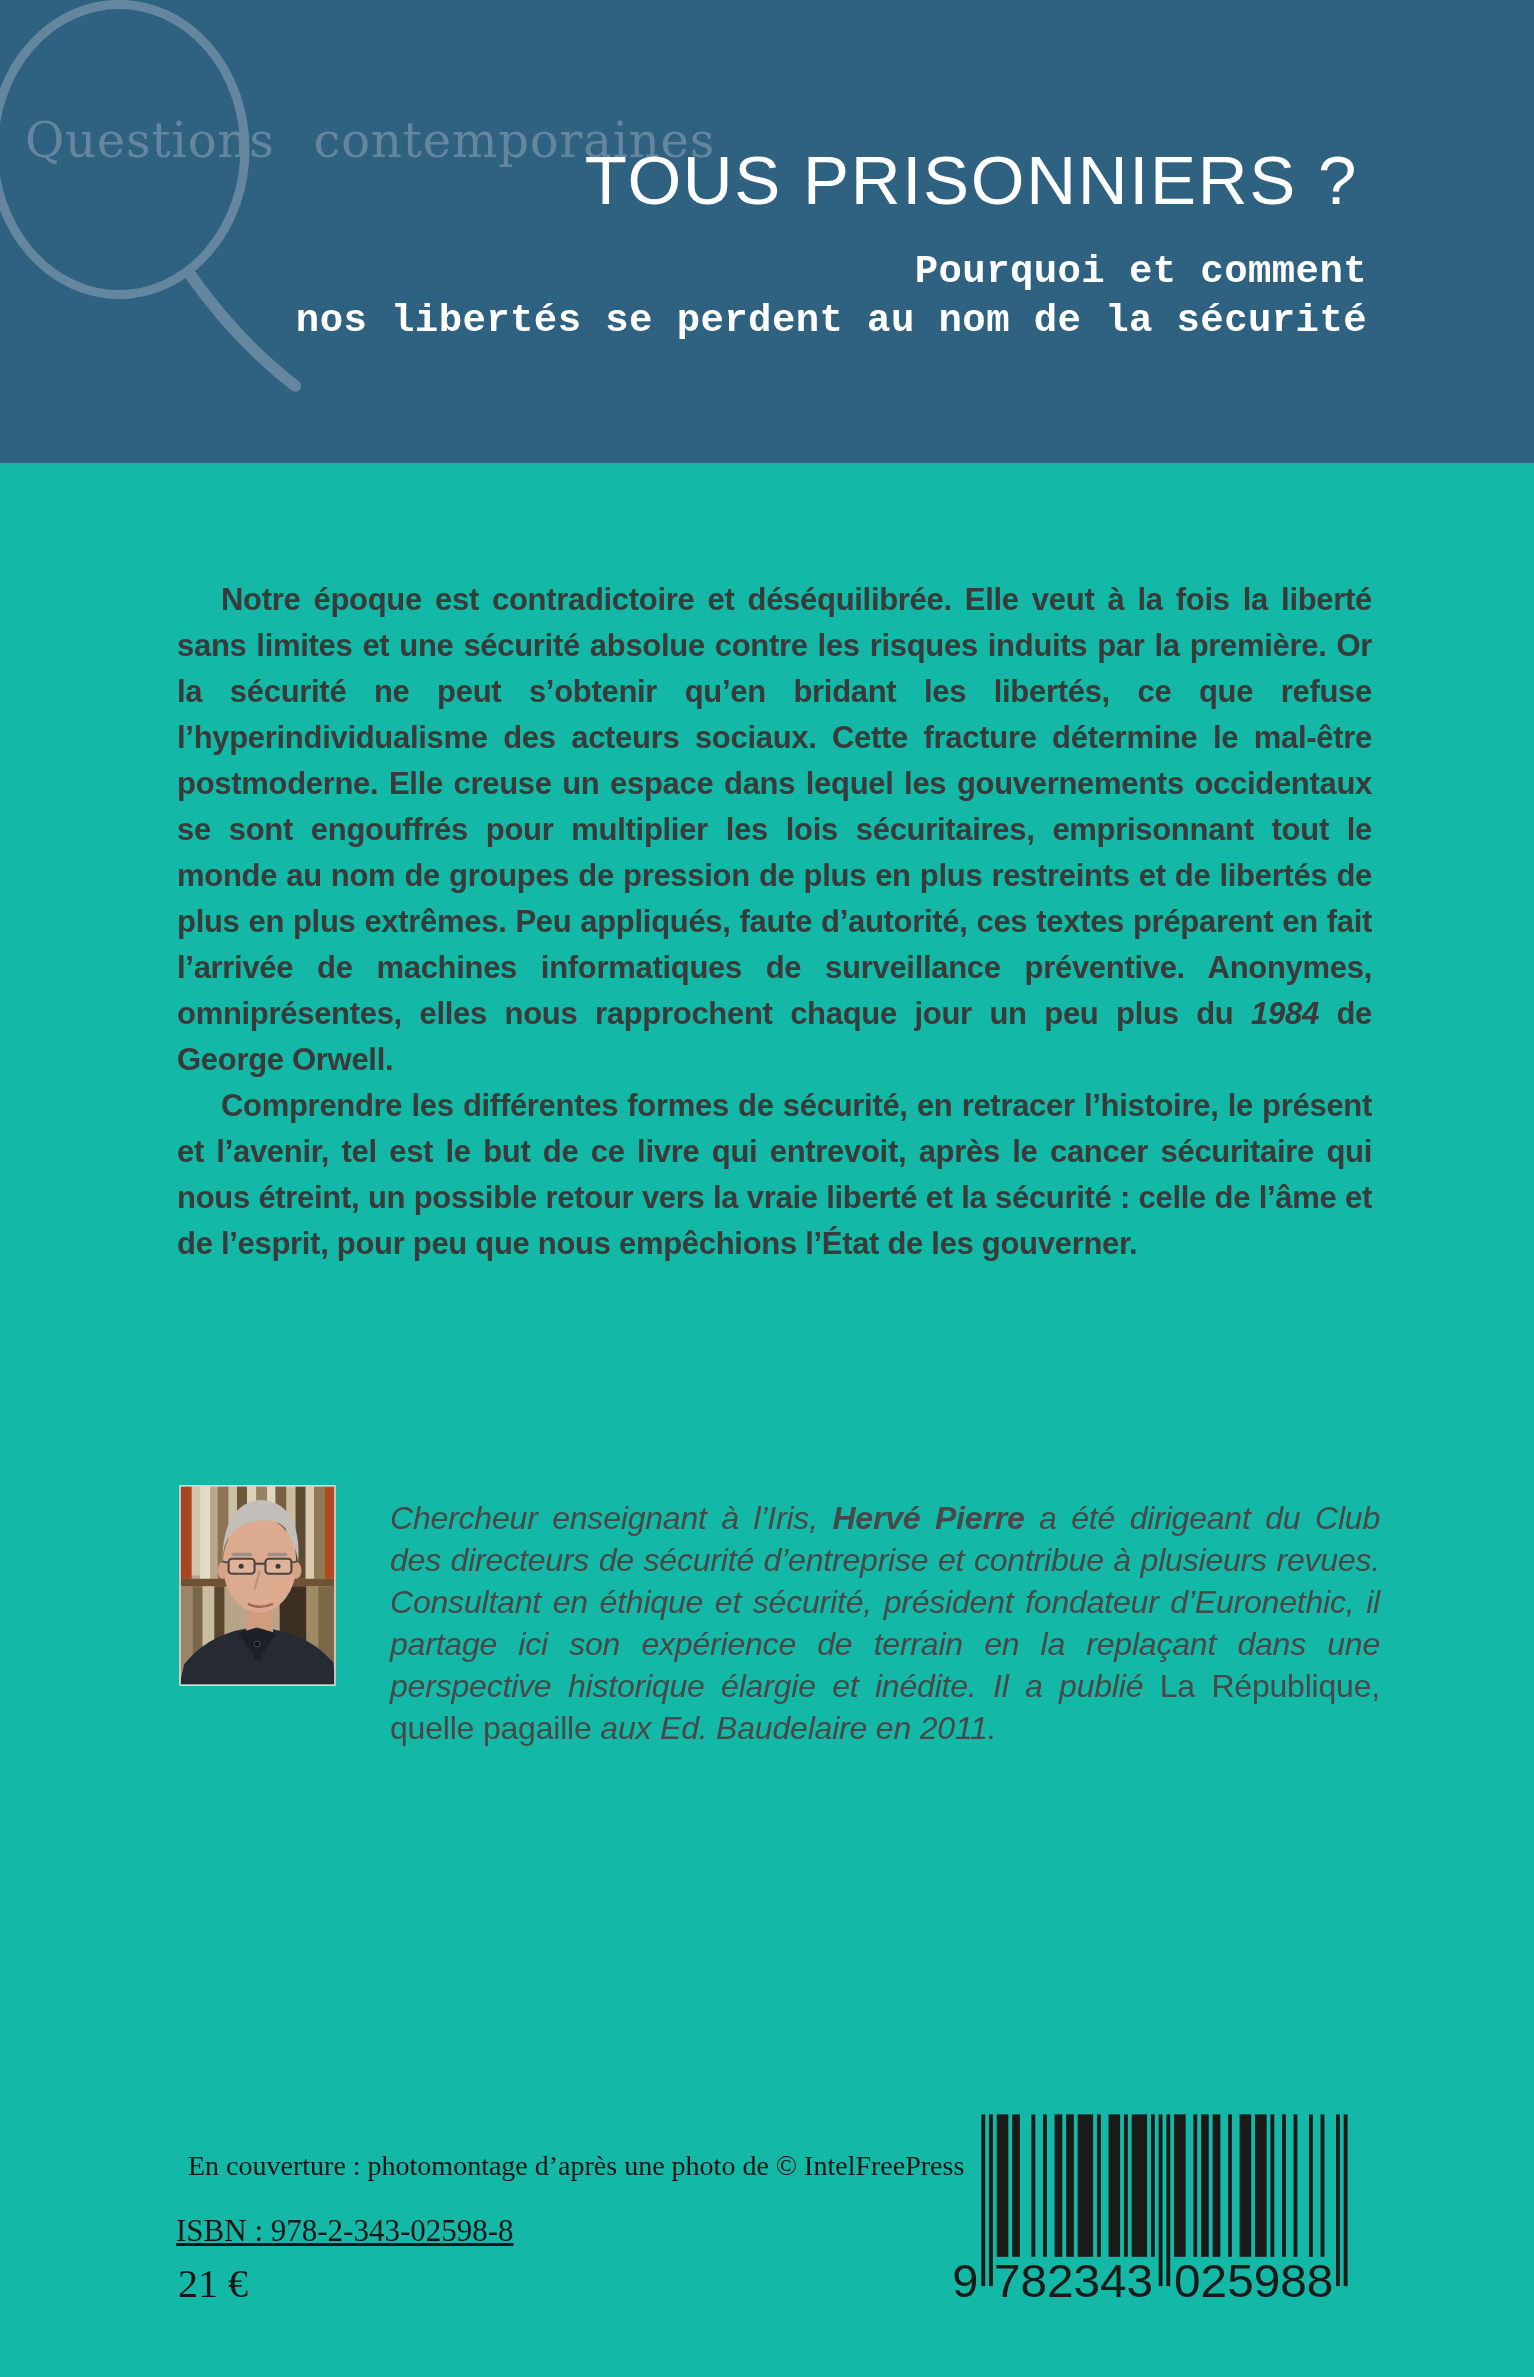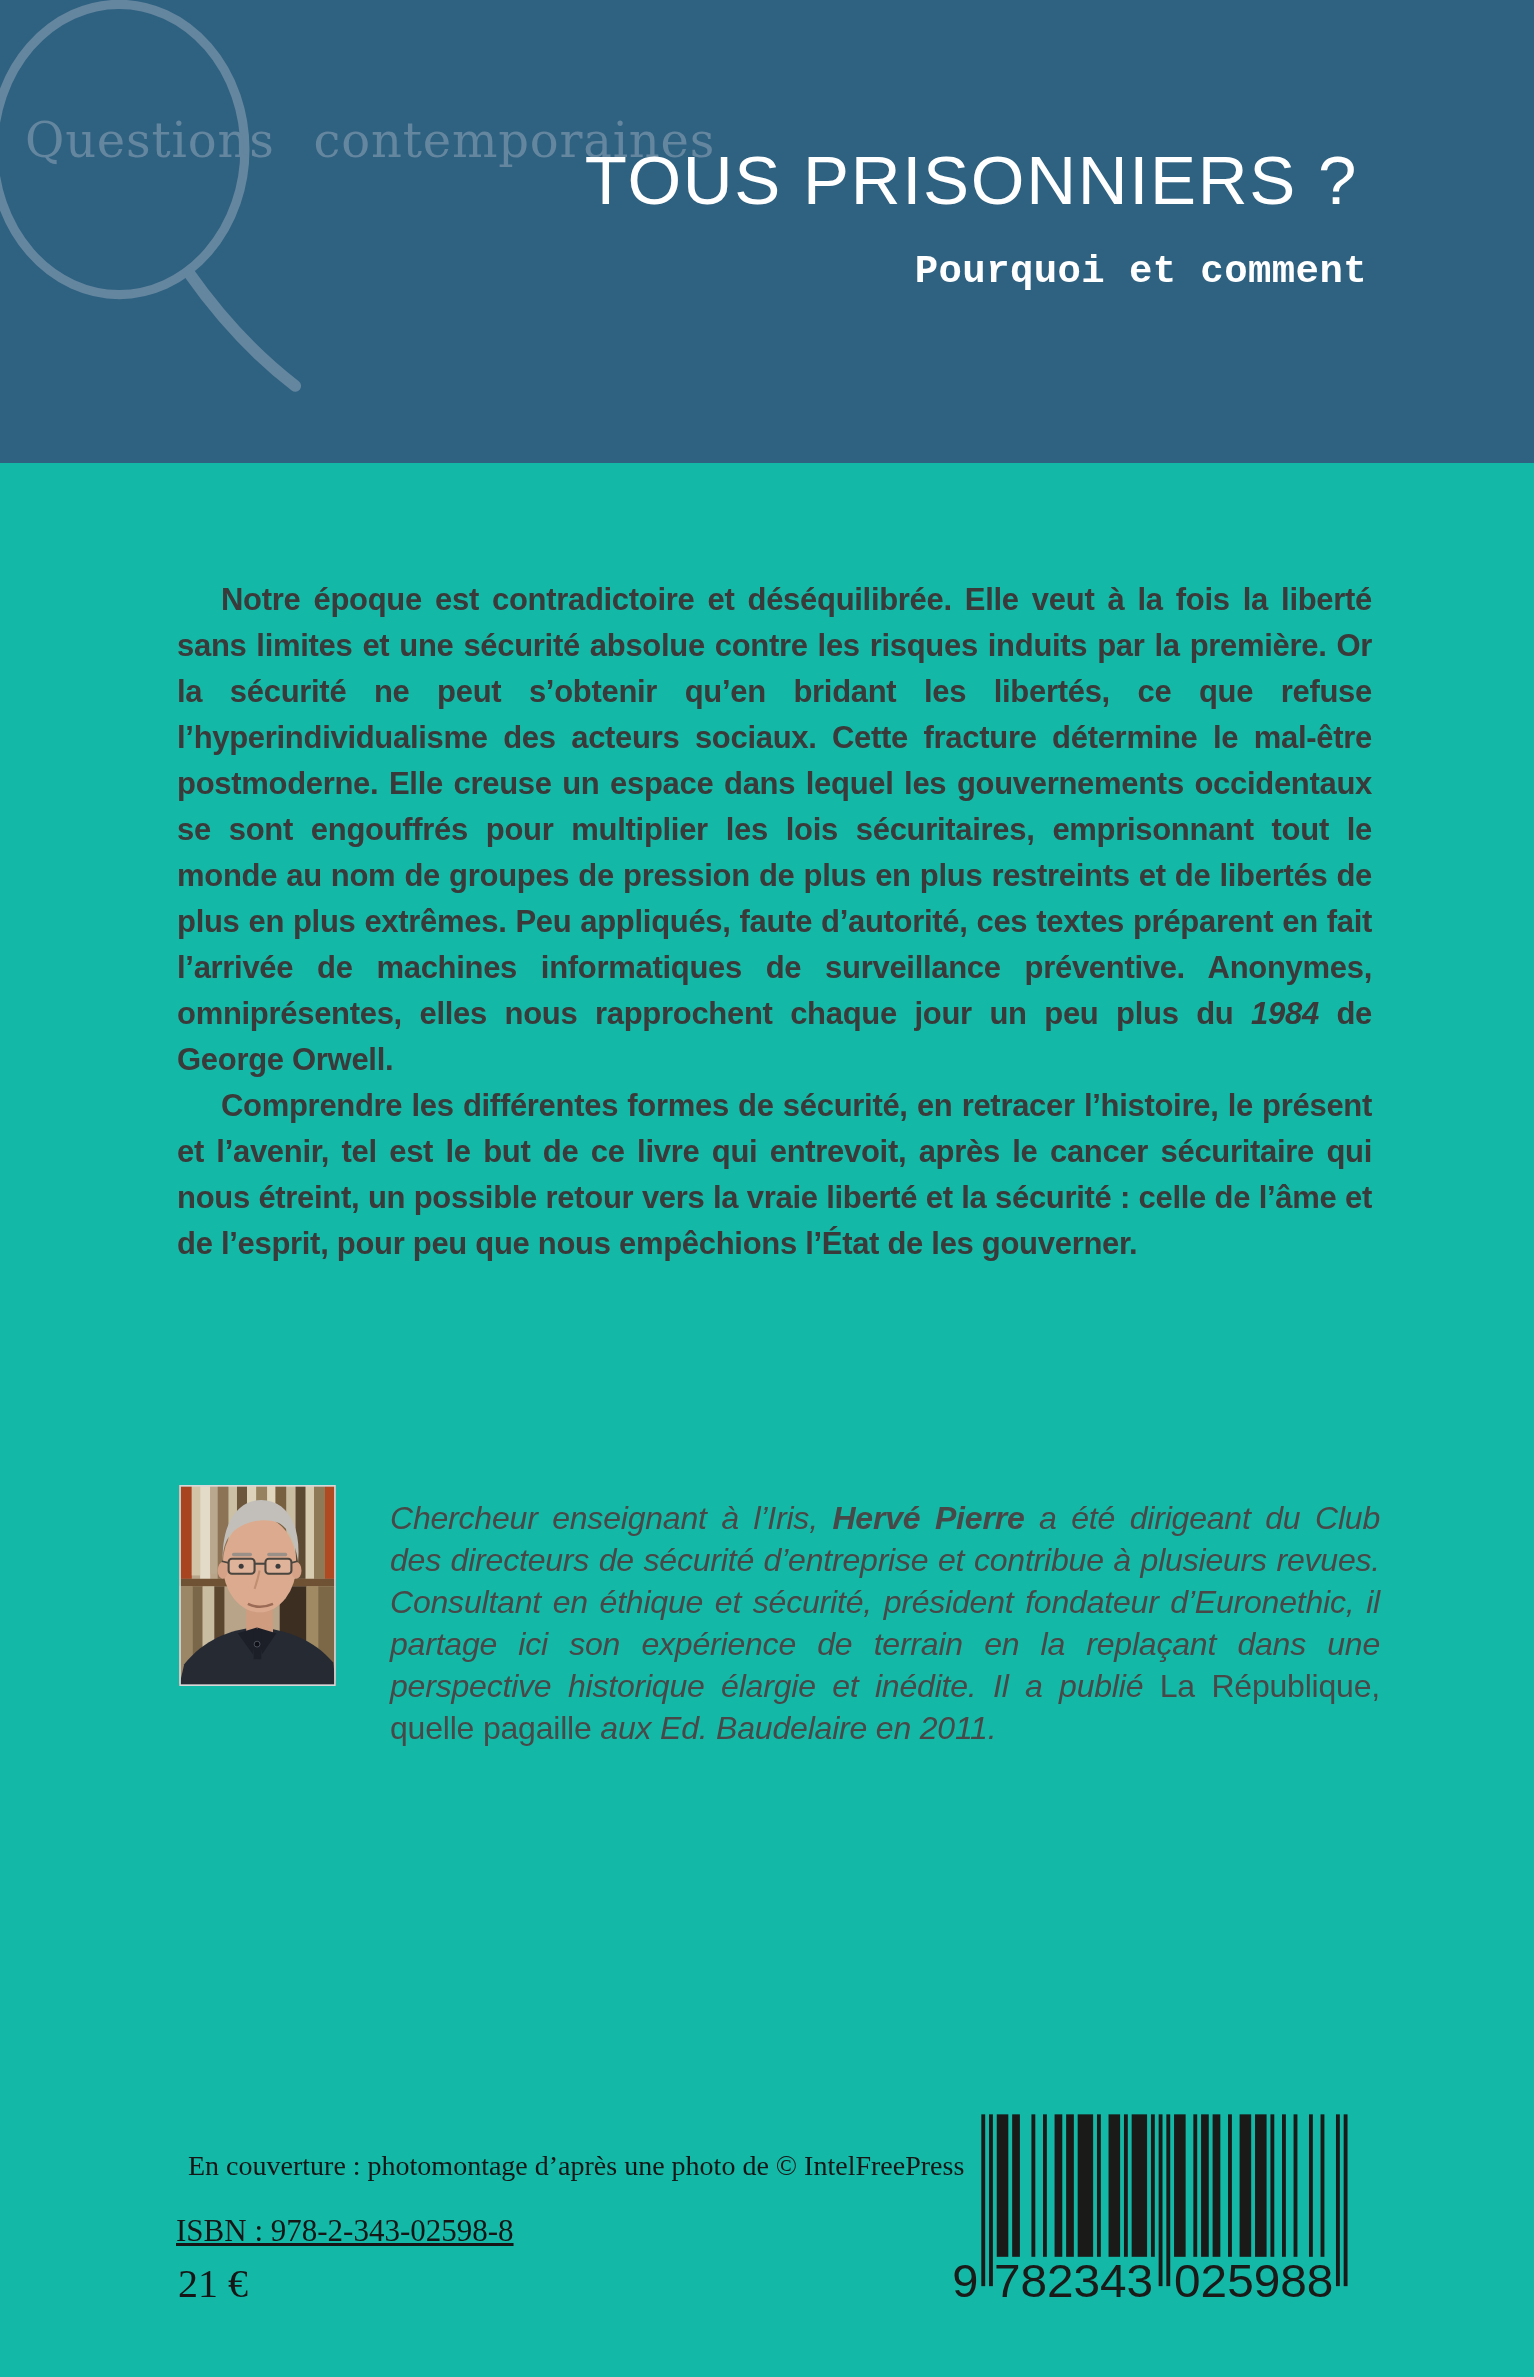--- a/index.html
+++ b/index.html
@@ -55,20 +55,21 @@
     <svg class="q-logo" width="520" height="470" viewBox="0 0 620 560">
       <ellipse cx="142" cy="178" rx="150" ry="173" fill="none" stroke-width="11" stroke="#64869f"></ellipse>
       <path d="M 225,325 C 258,372 300,420 352,460" fill="none" stroke-width="14" stroke-linecap="round" stroke="#64869f"></path>
     </svg>
     <div class="collection" style="color: rgb(100, 134, 159);">
       <span>Questions</span><span class="w2">contemporaines</span>
     </div>
     <h1 class="book-title">TOUS PRISONNIERS ?</h1>
     <div class="book-subtitle">
       <div>Pourquoi et comment</div>
+      <div>nos libertés se perdent au nom de la sécurité</div>
     </div>
   </header>
 
   <main class="synopsis">
     <p><span style="font-style: normal;">Notre époque est contradictoire et déséquilibrée. Elle veut à la fois la liberté sans limites et une sécurité absolue contre les risques induits par la première. Or la sécurité ne peut s’obtenir qu’en bridant les libertés, ce que refuse l’hyperindividualisme des acteurs sociaux. Cette fracture détermine le mal-être postmoderne. Elle creuse un espace dans lequel les gouvernements occidentaux se sont engouffrés pour multiplier les lois sécuritaires, emprisonnant tout le monde au nom de groupes de pression de plus en plus restreints et de libertés de plus en plus extrêmes. Peu appliqués, faute d’autorité, ces textes préparent en fait l’arrivée de machines informatiques de surveillance préventive. Anonymes, omniprésentes, elles nous rapprochent chaque jour un peu plus du </span><span style="font-style: italic;">1984</span><span style="font-style: normal;"> de George Orwell.</span></p>
     <p>Comprendre les différentes formes de sécurité, en retracer l’histoire, le présent et l’avenir, tel est le but de ce livre qui entrevoit, après le cancer sécuritaire qui nous étreint, un possible retour vers la vraie liberté et la sécurité : celle de l’âme et de l’esprit, pour peu que nous empêchions l’État de les gouverner.</p>
   </main>
 
   <section>
     <svg class="photo" width="157" height="201" viewBox="0 0 187 240">

